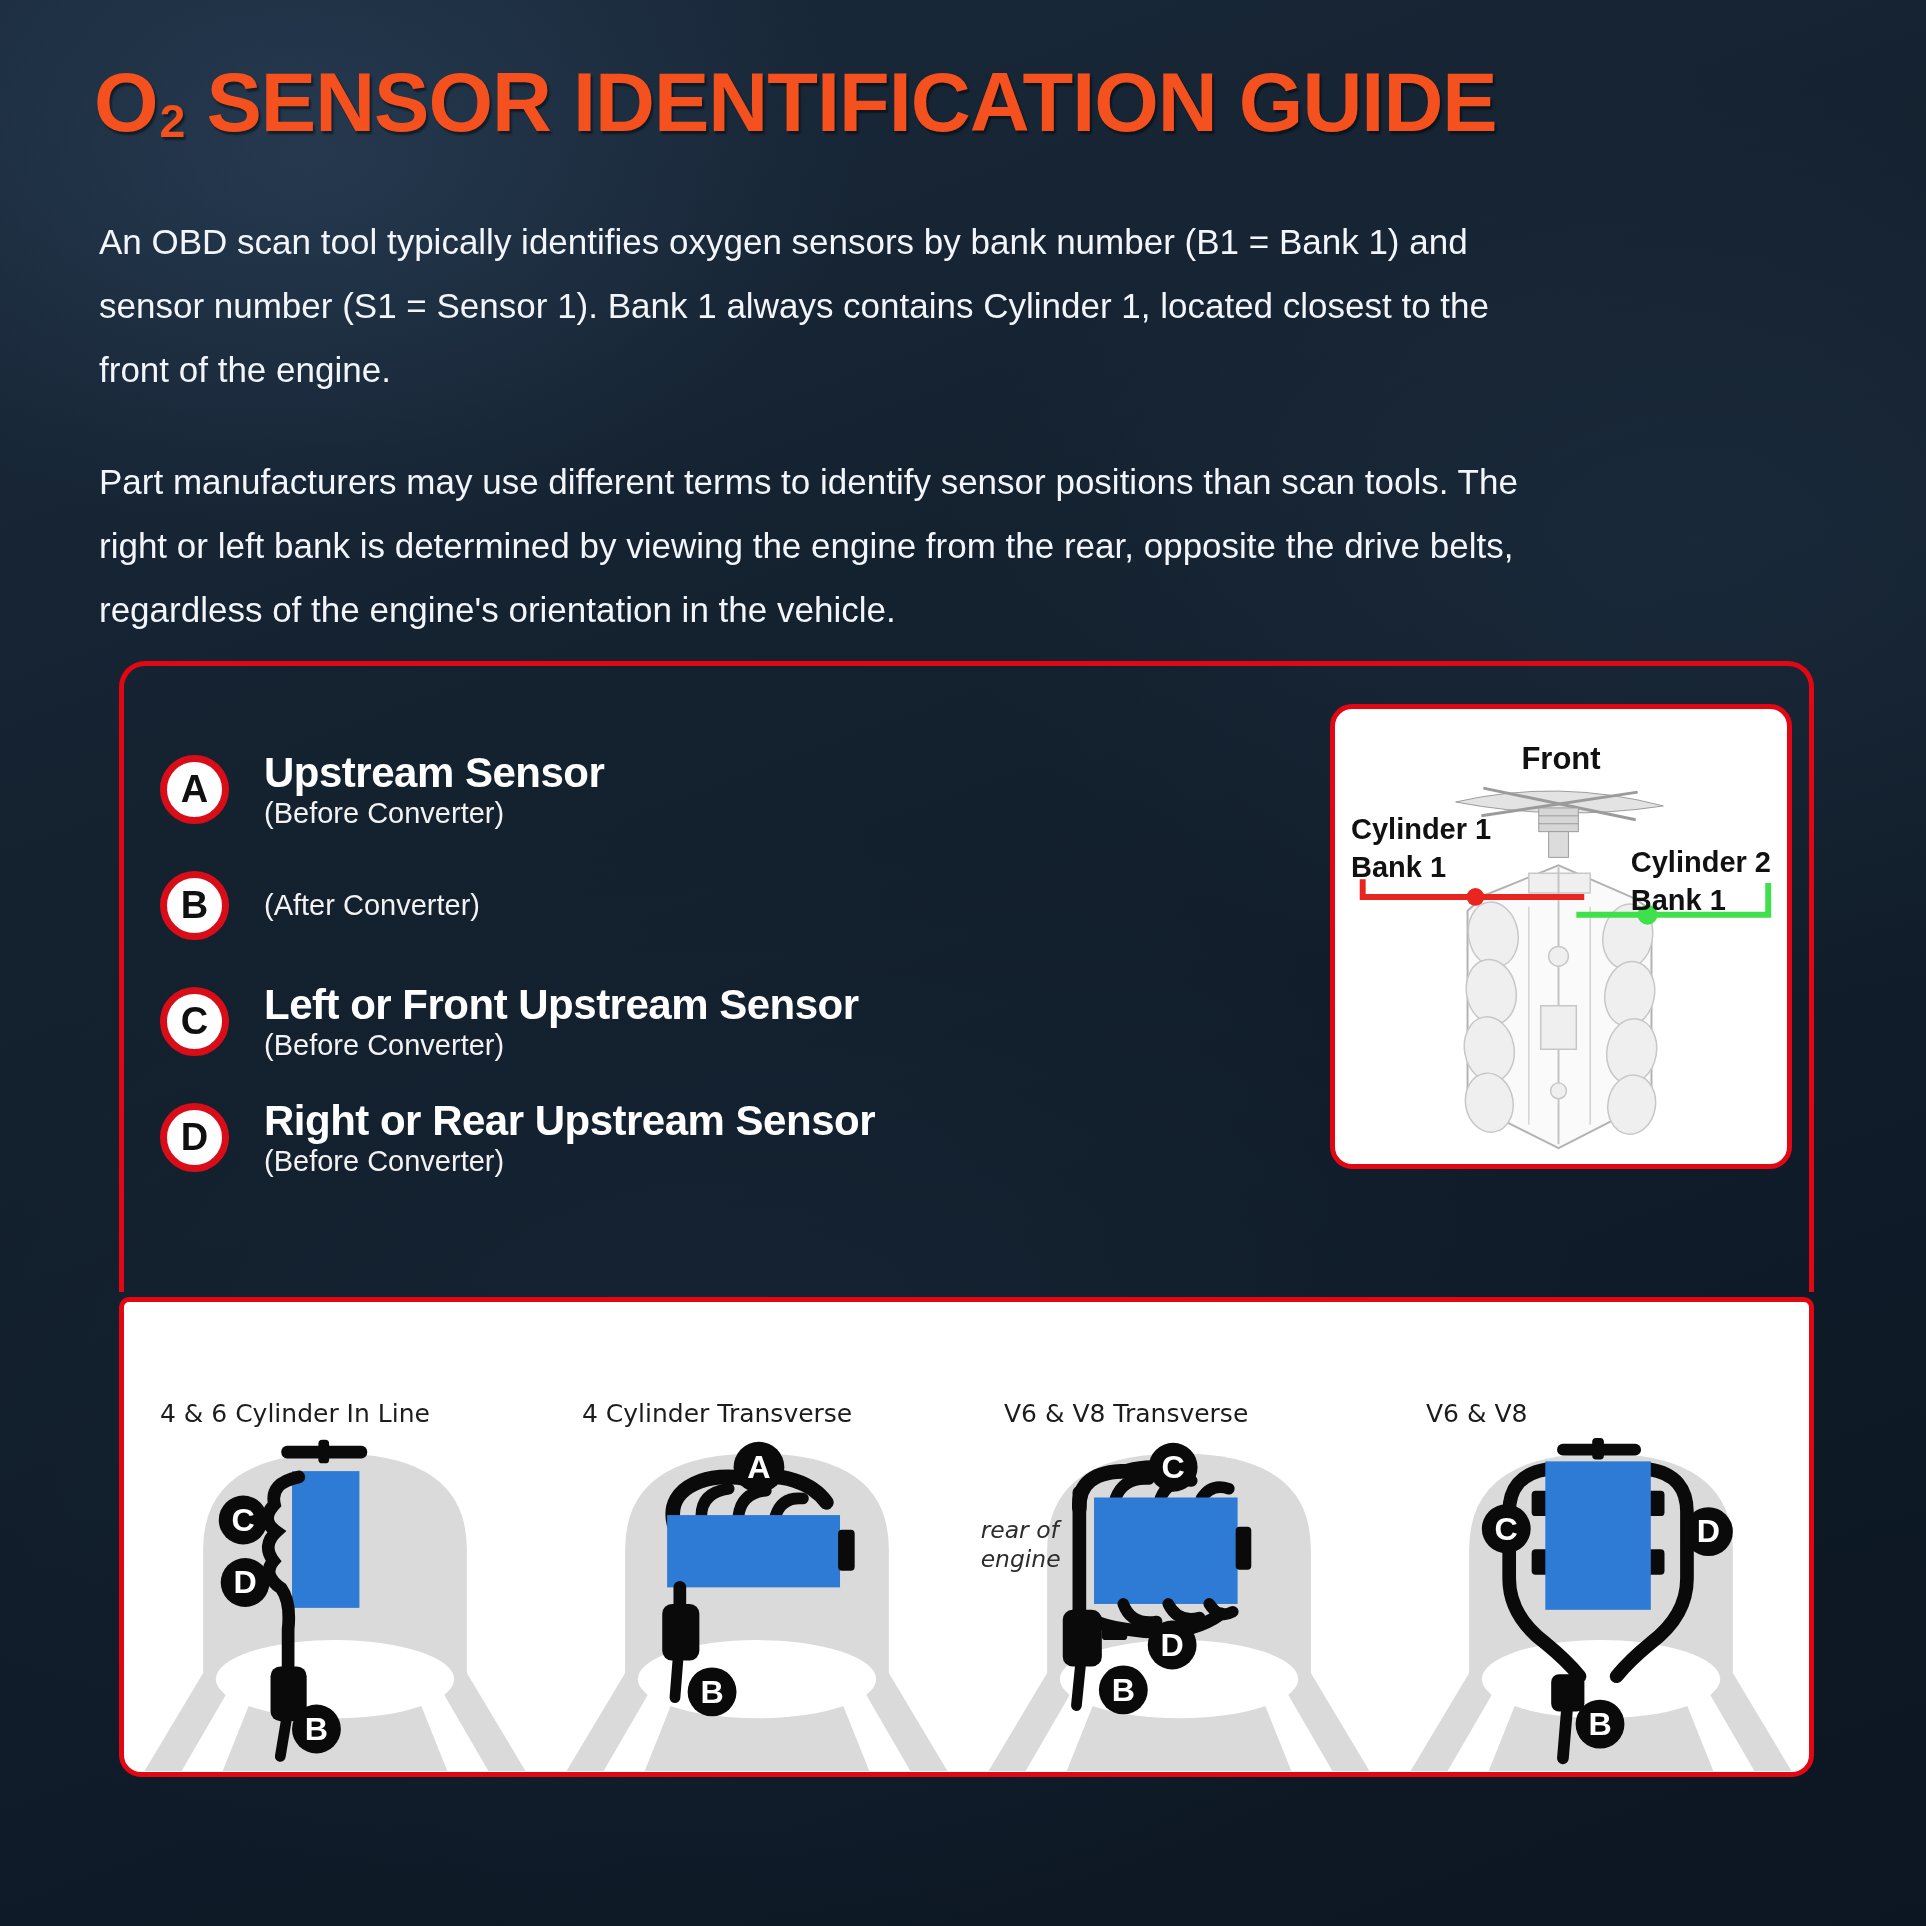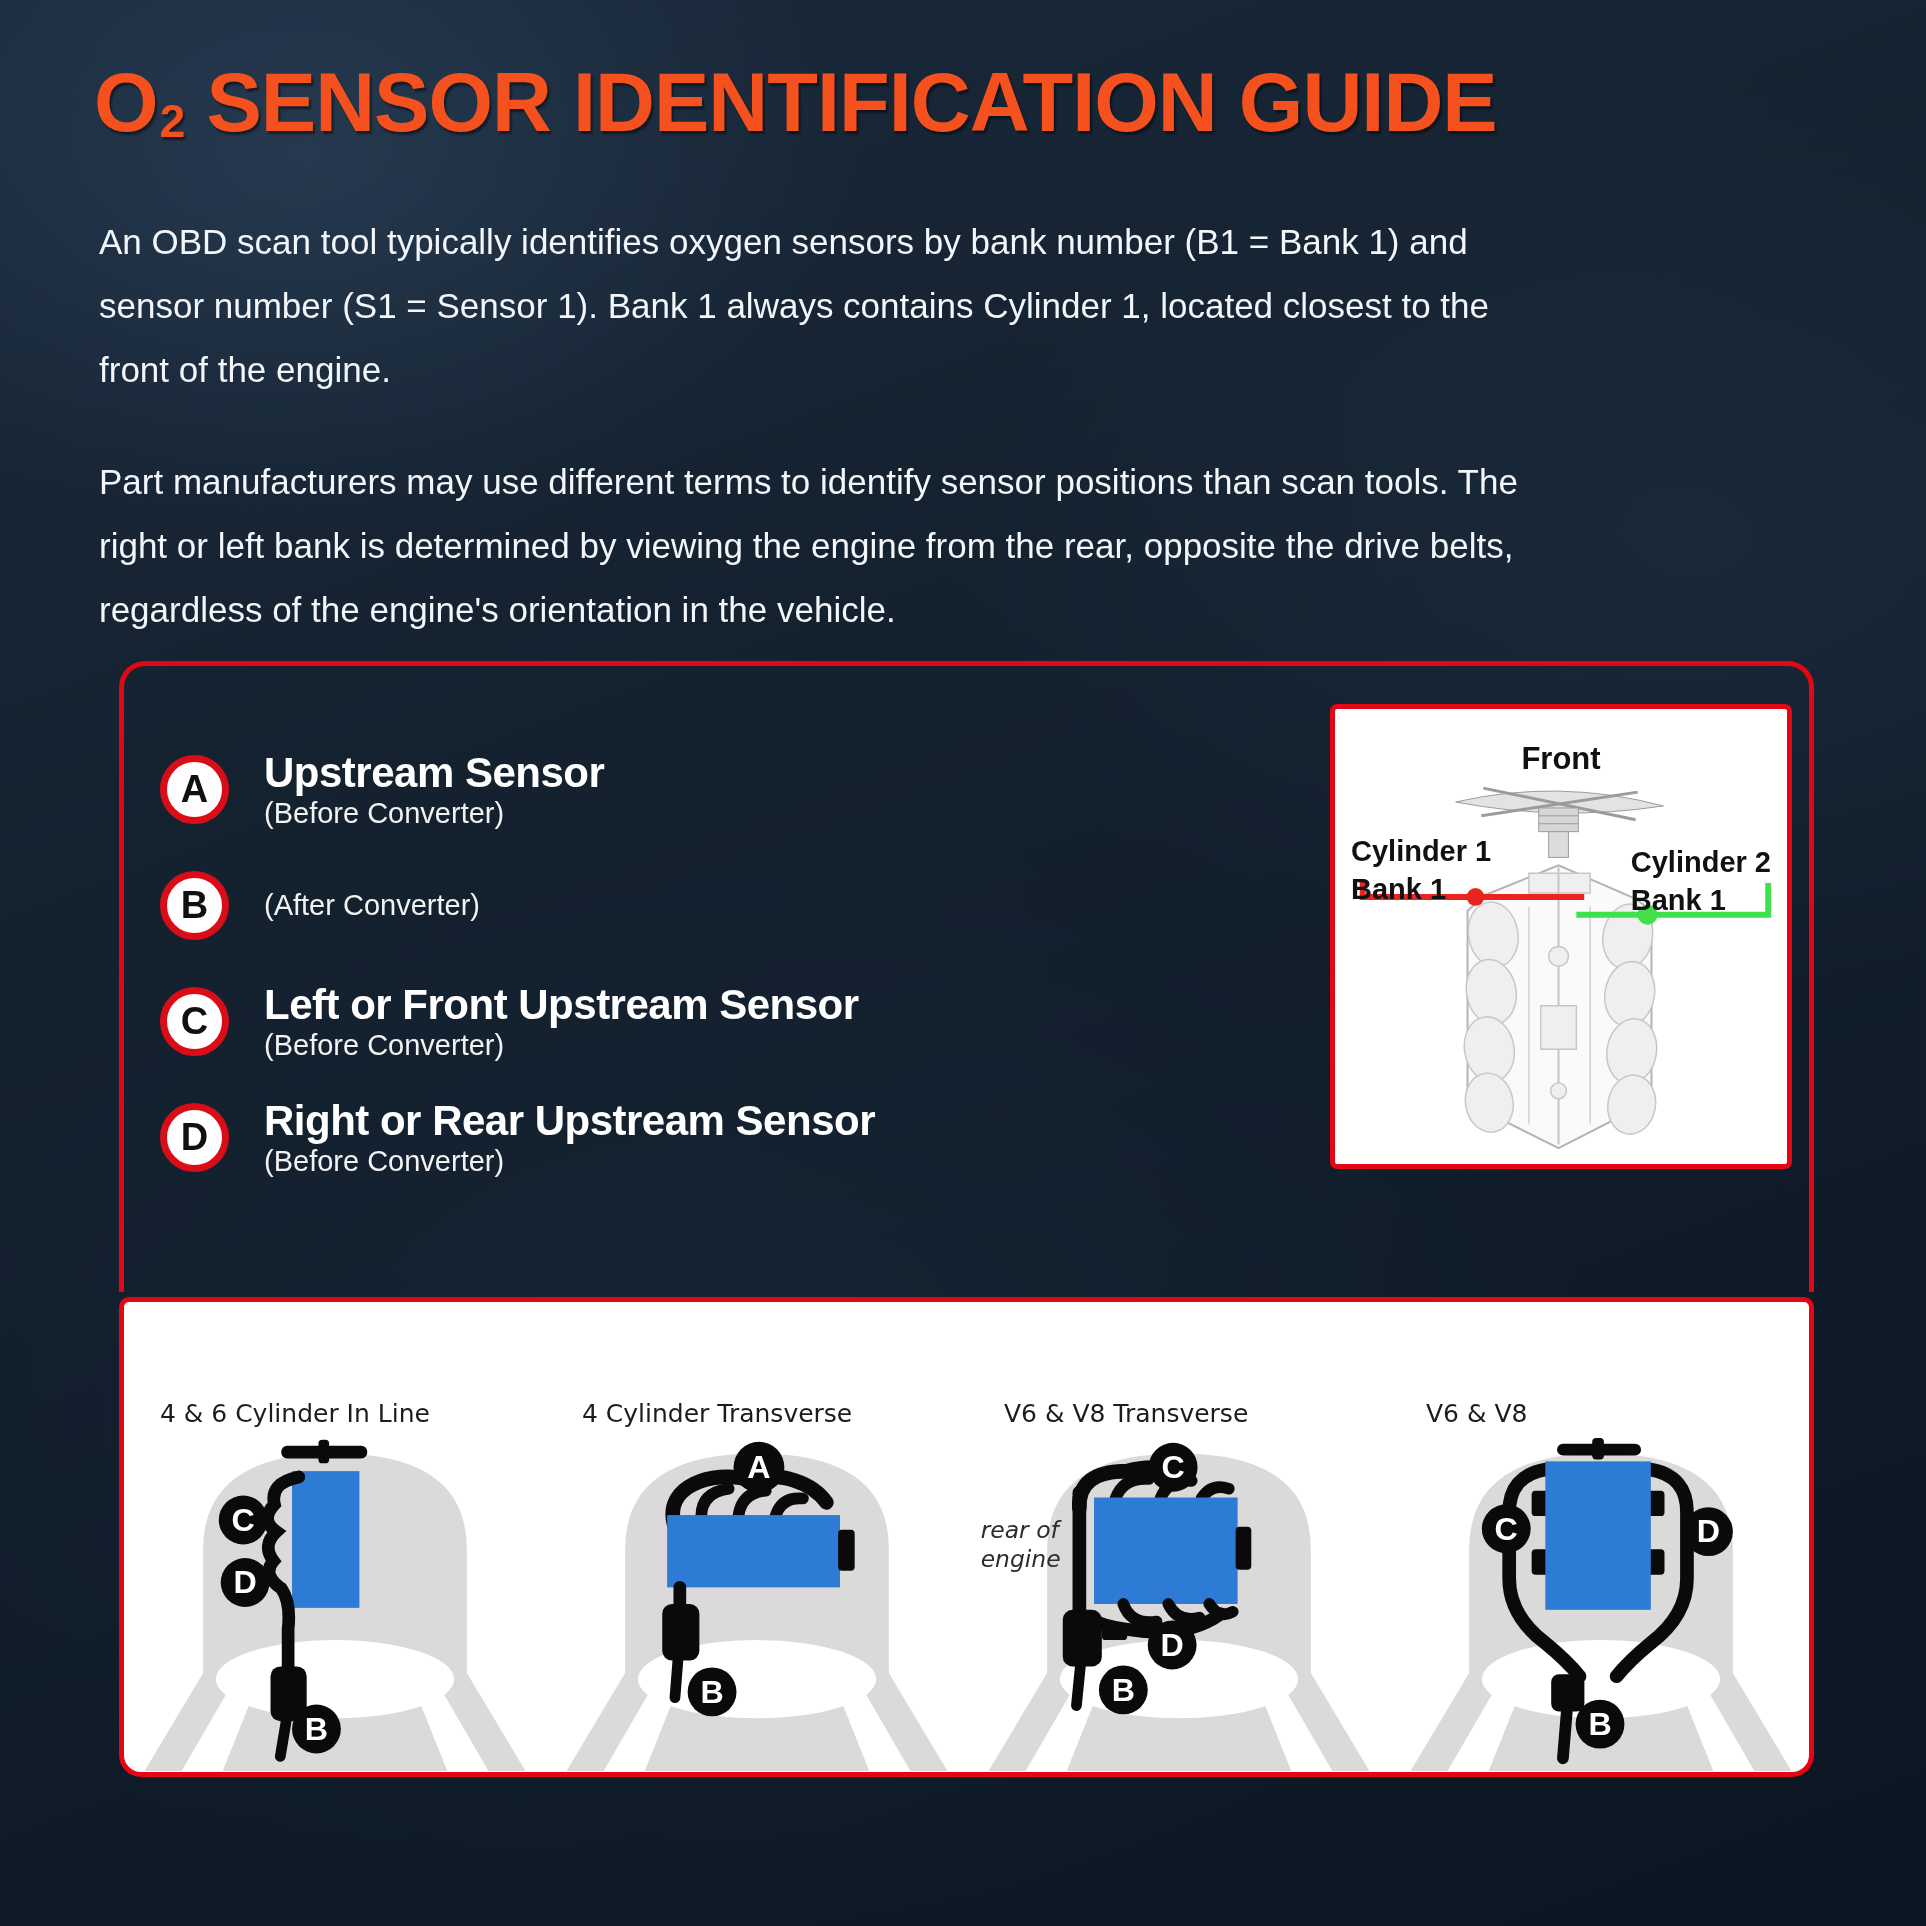--- a/index.html
+++ b/index.html
@@ -40,26 +40,26 @@
     width:55px;height:55px;border-radius:50%;background:#ffffff;border:7px solid #d90d18;
     color:#101010;font-weight:bold;font-size:38px;
     display:flex;align-items:center;justify-content:center;flex:0 0 auto;
   }
   .lg-text{display:flex;align-items:baseline;margin-left:24px;flex-direction:column;}
   .lg-label{font-size:42px;font-weight:bold;color:#ffffff;letter-spacing:-0.5px;}
   .lg-note{font-size:29px;font-weight:400;color:#f2f2f2;margin-left:11px;}
   
   .engine-card{
     position:absolute;left:1206px;top:38px;width:462px;height:465px;
-    background:#ffffff;border:5px solid #e30613;border-radius:7px;box-sizing:border-box;
+    background:#ffffff;border:5px solid #e30613;border-radius:22px;box-sizing:border-box;
   }
   .front-label{position:absolute;top:32px;left:0;right:0;text-align:center;
     font-size:31px;font-weight:bold;color:#111;}
   .cyl-label{position:absolute;top:101px;font-size:29px;font-weight:bold;color:#111;line-height:38px;}
-  .cyl-label.left{left:16px;text-align:left;margin-top:22px;}
+  .cyl-label.left{left:16px;text-align:left;}
   .cyl-label.right{right:16px;text-align:left;margin-top:33px;}
   .engine-svg{position:absolute;left:0;top:0;width:452px;height:455px;}
   
   .layouts-panel{
     position:absolute;left:119px;top:1297px;width:1695px;height:480px;
     background:#ffffff;border:5px solid #e30613;border-radius:10px 10px 22px 22px;
     box-sizing:border-box;display:flex;
   }
   .lay-col{flex:1 1 0;position:relative;}
   .lay-title{

